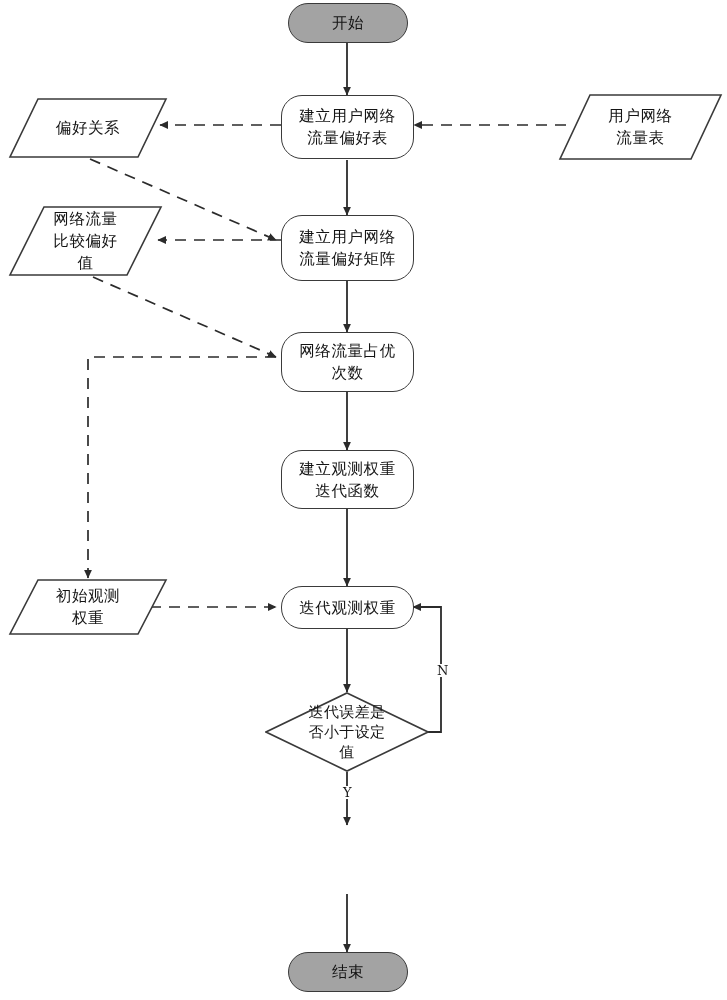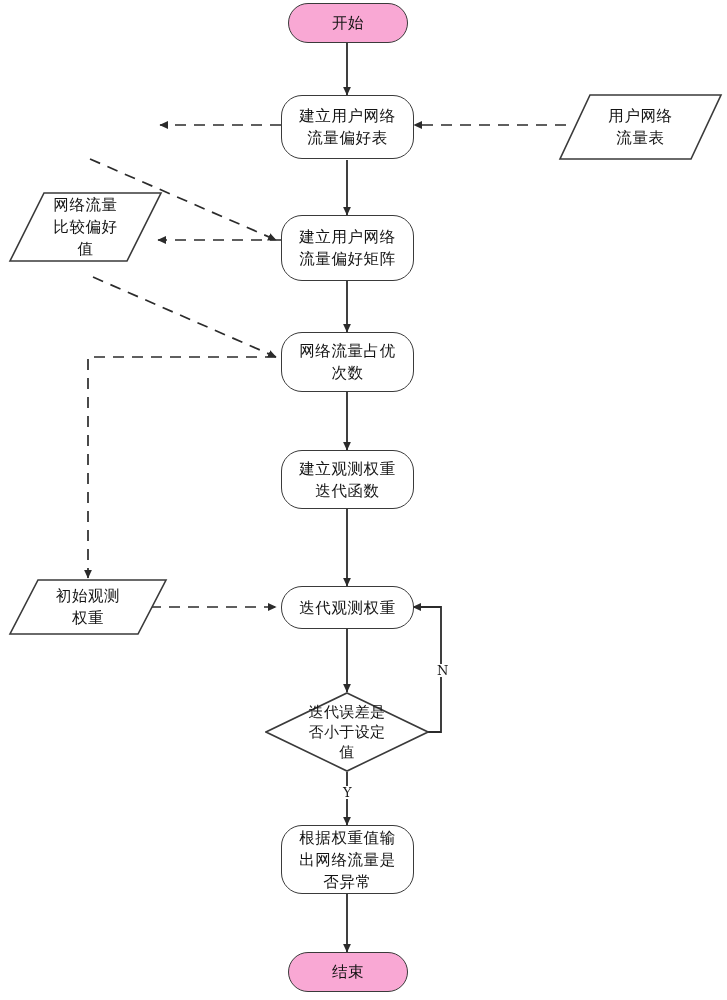--- a/index.html
+++ b/index.html
@@ -40,21 +40,21 @@
     letter-spacing: 0.6px;
     white-space: pre-line;
     border-radius: 21px;
   }
   .proc {
     border: 1.6px solid #3a3a3a;
     background: #ffffff;
   }
   .term {
     border: 1.6px solid #3a3a3a;
-    background: #f9a8d4;
+    background: #a3a3a3;
     border-radius: 999px;
   }
   .para-wrap {
     position: absolute;
   }
   .para-wrap svg {
     position: absolute;
     left: 0;
     top: 0;
   }
@@ -155,35 +155,41 @@
 
   <div class="node term" style="left:288px; top:3px; width:120px; height:40px;">
     <span>开始</span>
   </div>
 
   <div class="node proc" style="left:281px; top:95px; width:133px; height:64px;">
     <span>建立用户网络
 流量偏好表</span>
   </div>
 
+  <div class="para-wrap" style="left:8px; top:97px; width:160px; height:62px;">
+    <svg width="160" height="62" xmlns="http://www.w3.org/2000/svg">
+      <polygon points="30,2 158,2 130,60 2,60" fill="#ffffff" stroke="#3a3a3a" stroke-width="1.6"></polygon>
+    </svg>
+    <div class="para-txt">偏好关系</div>
+  </div>
 
   <div class="para-wrap" style="left:558px; top:93px; width:165px; height:68px;">
     <svg width="165" height="68" xmlns="http://www.w3.org/2000/svg">
       <polygon points="32,2 163,2 133,66 2,66" fill="#ffffff" stroke="#3a3a3a" stroke-width="1.6"></polygon>
     </svg>
     <div class="para-txt">用户网络
 流量表</div>
   </div>
 
   <div class="node proc" style="left:281px; top:215px; width:133px; height:66px;">
     <span>建立用户网络
 流量偏好矩阵</span>
   </div>
 
-  <div class="para-wrap" style="left:8px; top:191px; width:155px; height:72px;">
+  <div class="para-wrap" style="left:8px; top:205px; width:155px; height:72px;">
     <svg width="155" height="72" xmlns="http://www.w3.org/2000/svg">
       <polygon points="36,2 153,2 119,70 2,70" fill="#ffffff" stroke="#3a3a3a" stroke-width="1.6"></polygon>
     </svg>
     <div class="para-txt">网络流量
 比较偏好
 值</div>
   </div>
 
   <div class="node proc" style="left:281px; top:332px; width:133px; height:60px;">
     <span>网络流量占优
@@ -212,23 +218,18 @@
       <polygon points="82,1 163,40 82,79 1,40" fill="#ffffff" stroke="#3a3a3a" stroke-width="1.6"></polygon>
     </svg>
     <div class="dia-txt">迭代误差是
 否小于设定
 值</div>
   </div>
 
   <div class="edge-label" style="left:435px; top:664px;">N</div>
   <div class="edge-label" style="left:341px; top:786px;">Y</div>
 
-  <div class="node proc" style="left:281px; top:825px; width:133px; height:69px;">
-    <span>根据权重值输
-出网络流量是
-否异常</span>
-  </div>
 
   <div class="node term" style="left:288px; top:952px; width:120px; height:40px;">
     <span>结束</span>
   </div>
 
 </div>
 
 </body></html>

